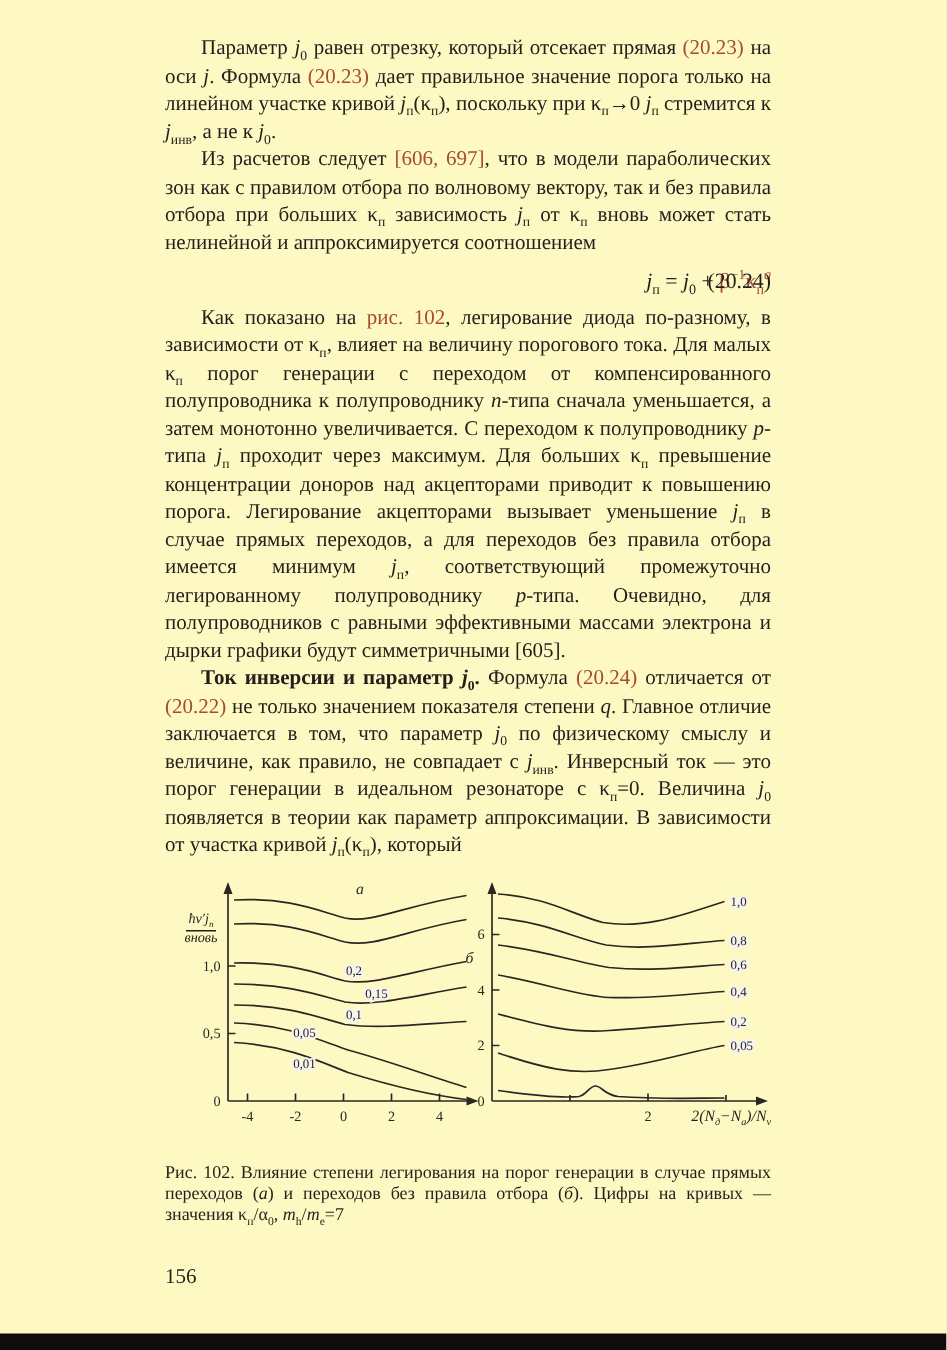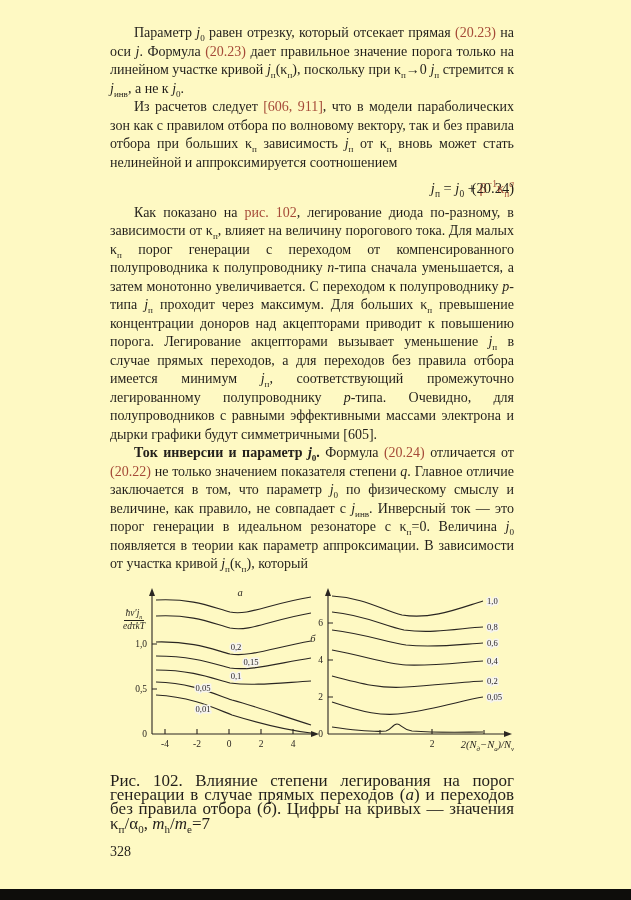--- a/index.html
+++ b/index.html
@@ -54,21 +54,21 @@
   .frac .den { display: block; }
   .xlab {
     position: absolute;
     right: 0;
     bottom: 11px;
     font-size: 10.5px;
     font-style: italic;
   }
   .caption {
     margin: 8px 0 14px;
-    font-size: 17px;
+    font-size: 12px;
     line-height: 14.4px;
     text-align: justify;
   }
   .pagenum {
     position: absolute;
     left: 110px;
     top: 844px;
     font-size: 14px;
   }
   .scanbar {
@@ -97,21 +97,21 @@
   .figure text.panel { font-size: 10.5px; font-style: italic; }
 </style>
 </head>
 <body>
 
 <main class="page">
   <div class="text-col">
 
     <p class="para indent">Параметр <i>j</i><sub>0</sub> равен отрезку, который отсекает прямая <span class="ref">(20.23)</span> на оси <i>j</i>. Формула <span class="ref">(20.23)</span> дает правильное значение порога только на линейном участке кривой <i>j</i><sub>п</sub>(κ<sub>п</sub>), поскольку при κ<sub>п</sub>→0 <i>j</i><sub>п</sub> стремится к <i>j</i><sub>инв</sub>, а не к <i>j</i><sub>0</sub>.</p>
 
-    <p class="para indent">Из расчетов следует <span class="ref">[606, 911]</span>, что в модели параболических зон как с правилом отбора по волновому вектору, так и без правила отбора при больших κ<sub>п</sub> зависимость <i>j</i><sub>п</sub> от κ<sub>п</sub> вновь может стать нелинейной и аппроксимируется соотношением</p>
+    <p class="para indent">Из расчетов следует <span class="ref">[606, 697]</span>, что в модели параболических зон как с правилом отбора по волновому вектору, так и без правила отбора при больших κ<sub>п</sub> зависимость <i>j</i><sub>п</sub> от κ<sub>п</sub> вновь может стать нелинейной и аппроксимируется соотношением</p>
 
     <div class="eq-row">
       <span><i>j</i><sub>п</sub> = <i>j</i><sub>0</sub> + <span class="ref">β<sup>−1</sup>κ<sub>п</sub><sup><i>q</i></sup></span></span>
       <span class="eq-num">(20.24)</span>
     </div>
 
 
     <p class="para indent">Как показано на <span class="ref">рис. 102</span>, легирование диода по-разному, в зависимости от κ<sub>п</sub>, влияет на величину порогового тока. Для малых κ<sub>п</sub> порог генерации с переходом от компенсированного полупроводника к полупроводнику <i>n</i>-типа сначала уменьшается, а затем монотонно увеличивается. С переходом к полупроводнику <i>p</i>-типа <i>j</i><sub>п</sub> проходит через максимум. Для больших κ<sub>п</sub> превышение концентрации доноров над акцепторами приводит к повышению порога. Легирование акцепторами вызывает уменьшение <i>j</i><sub>п</sub> в случае прямых переходов, а для переходов без правила отбора имеется минимум <i>j</i><sub>п</sub>, соответствующий промежуточно легированному полупроводнику <i>p</i>-типа. Очевидно, для полупроводников с равными эффективными массами электрона и дырки графики будут симметричными [605].</p>
 
     <p class="para indent"><b>Ток инверсии и параметр <i>j</i><sub>0</sub>.</b> Формула <span class="ref">(20.24)</span> отличается от <span class="ref">(20.22)</span> не только значением показателя степени <i>q</i>. Главное отличие заключается в том, что параметр <i>j</i><sub>0</sub> по физическому смыслу и величине, как правило, не совпадает с <i>j</i><sub>инв</sub>. Инверсный ток — это порог генерации в идеальном резонаторе с κ<sub>п</sub>=0. Величина <i>j</i><sub>0</sub> появляется в теории как параметр аппроксимации. В зависимости от участка кривой <i>j</i><sub>п</sub>(κ<sub>п</sub>), который</p>
@@ -183,24 +183,24 @@
           <text class="lab" x="377" y="46">0,8</text>
           <text class="lab" x="377" y="62">0,6</text>
           <text class="lab" x="377" y="80">0,4</text>
           <text class="lab" x="377" y="100">0,2</text>
           <text class="lab" x="377" y="116">0,05</text>
         </g>
       </svg>
 
       <div class="frac">
         <span class="num">ħν′j<sub>п</sub></span>
-        <span class="den">edτkT</span>
+        <span class="den">вновь</span>
       </div>
 
       <div class="xlab">2(N<sub>д</sub>−N<sub>а</sub>)/N<sub>v</sub></div>
     </div>
 
     <p class="caption">Рис. 102. Влияние степени легирования на порог генерации в случае прямых переходов (<i>а</i>) и переходов без правила отбора (<i>б</i>). Цифры на кривых — значения κ<sub>п</sub>/α<sub>0</sub>, <i>m</i><sub>h</sub>/<i>m</i><sub>e</sub>=7</p>
   </div>
 
-  <div class="pagenum">328</div>
+  <div class="pagenum">156</div>
   <div class="scanbar"></div>
 </main>
 
 </body></html>

